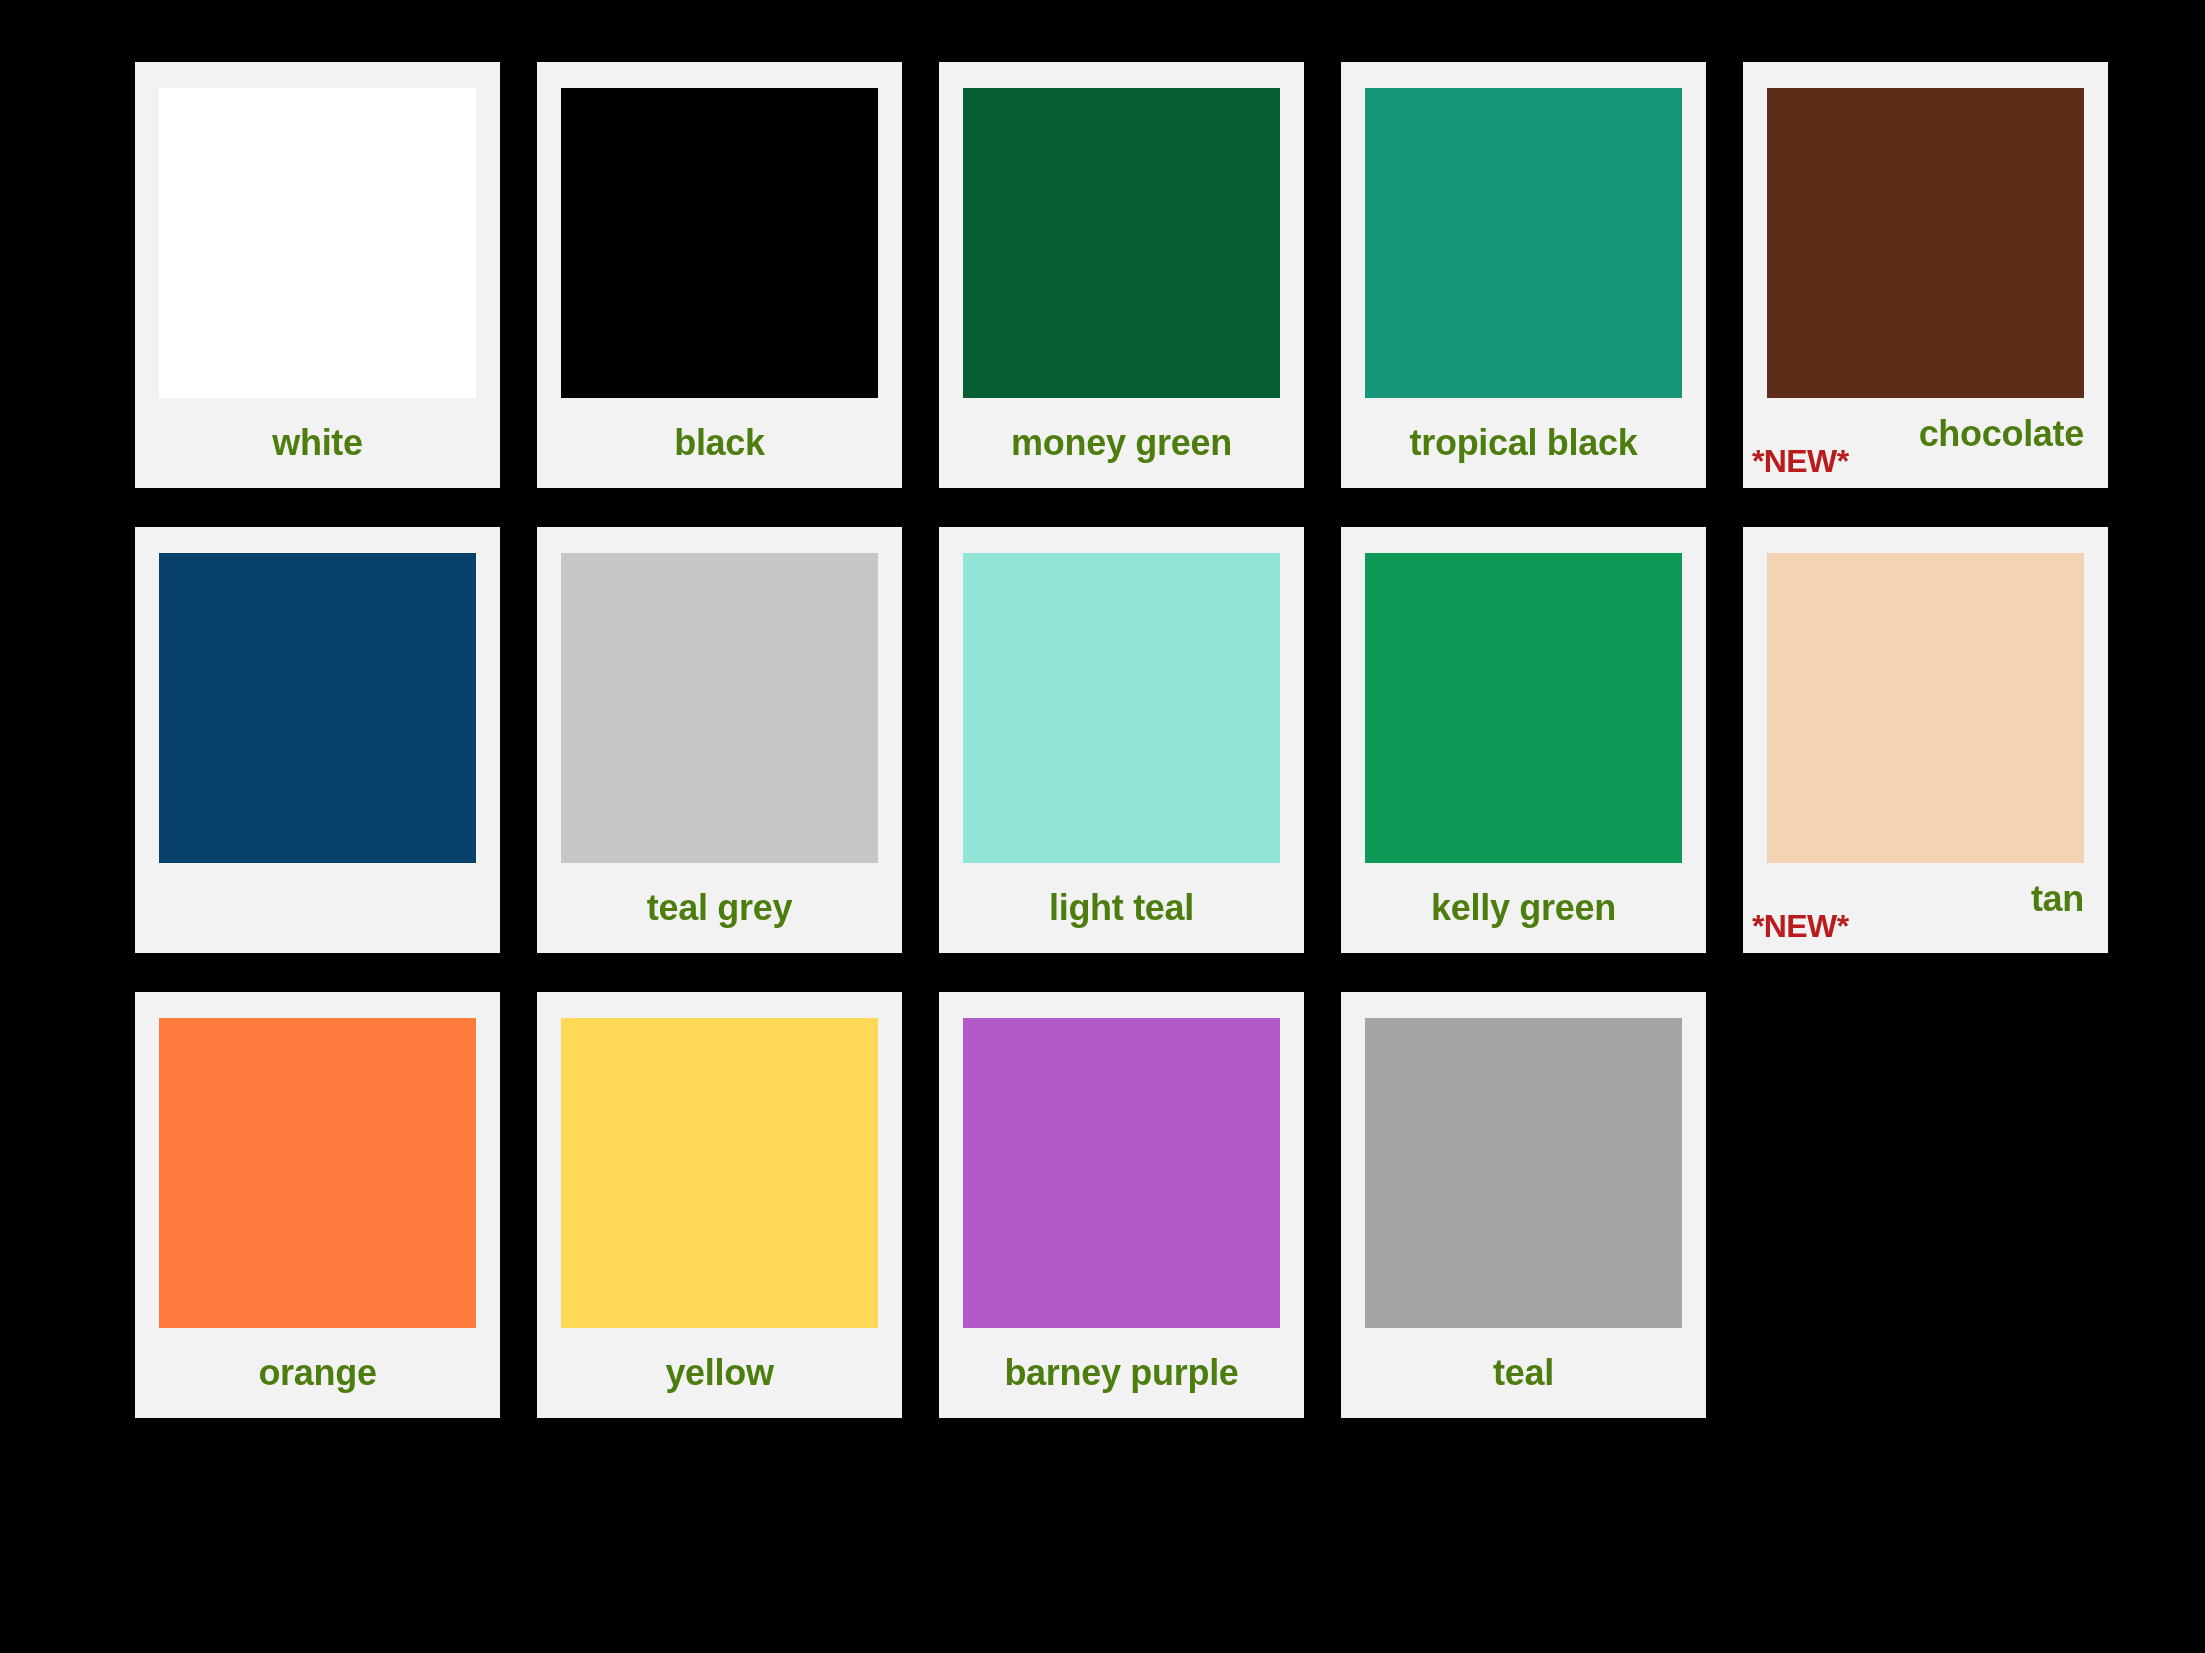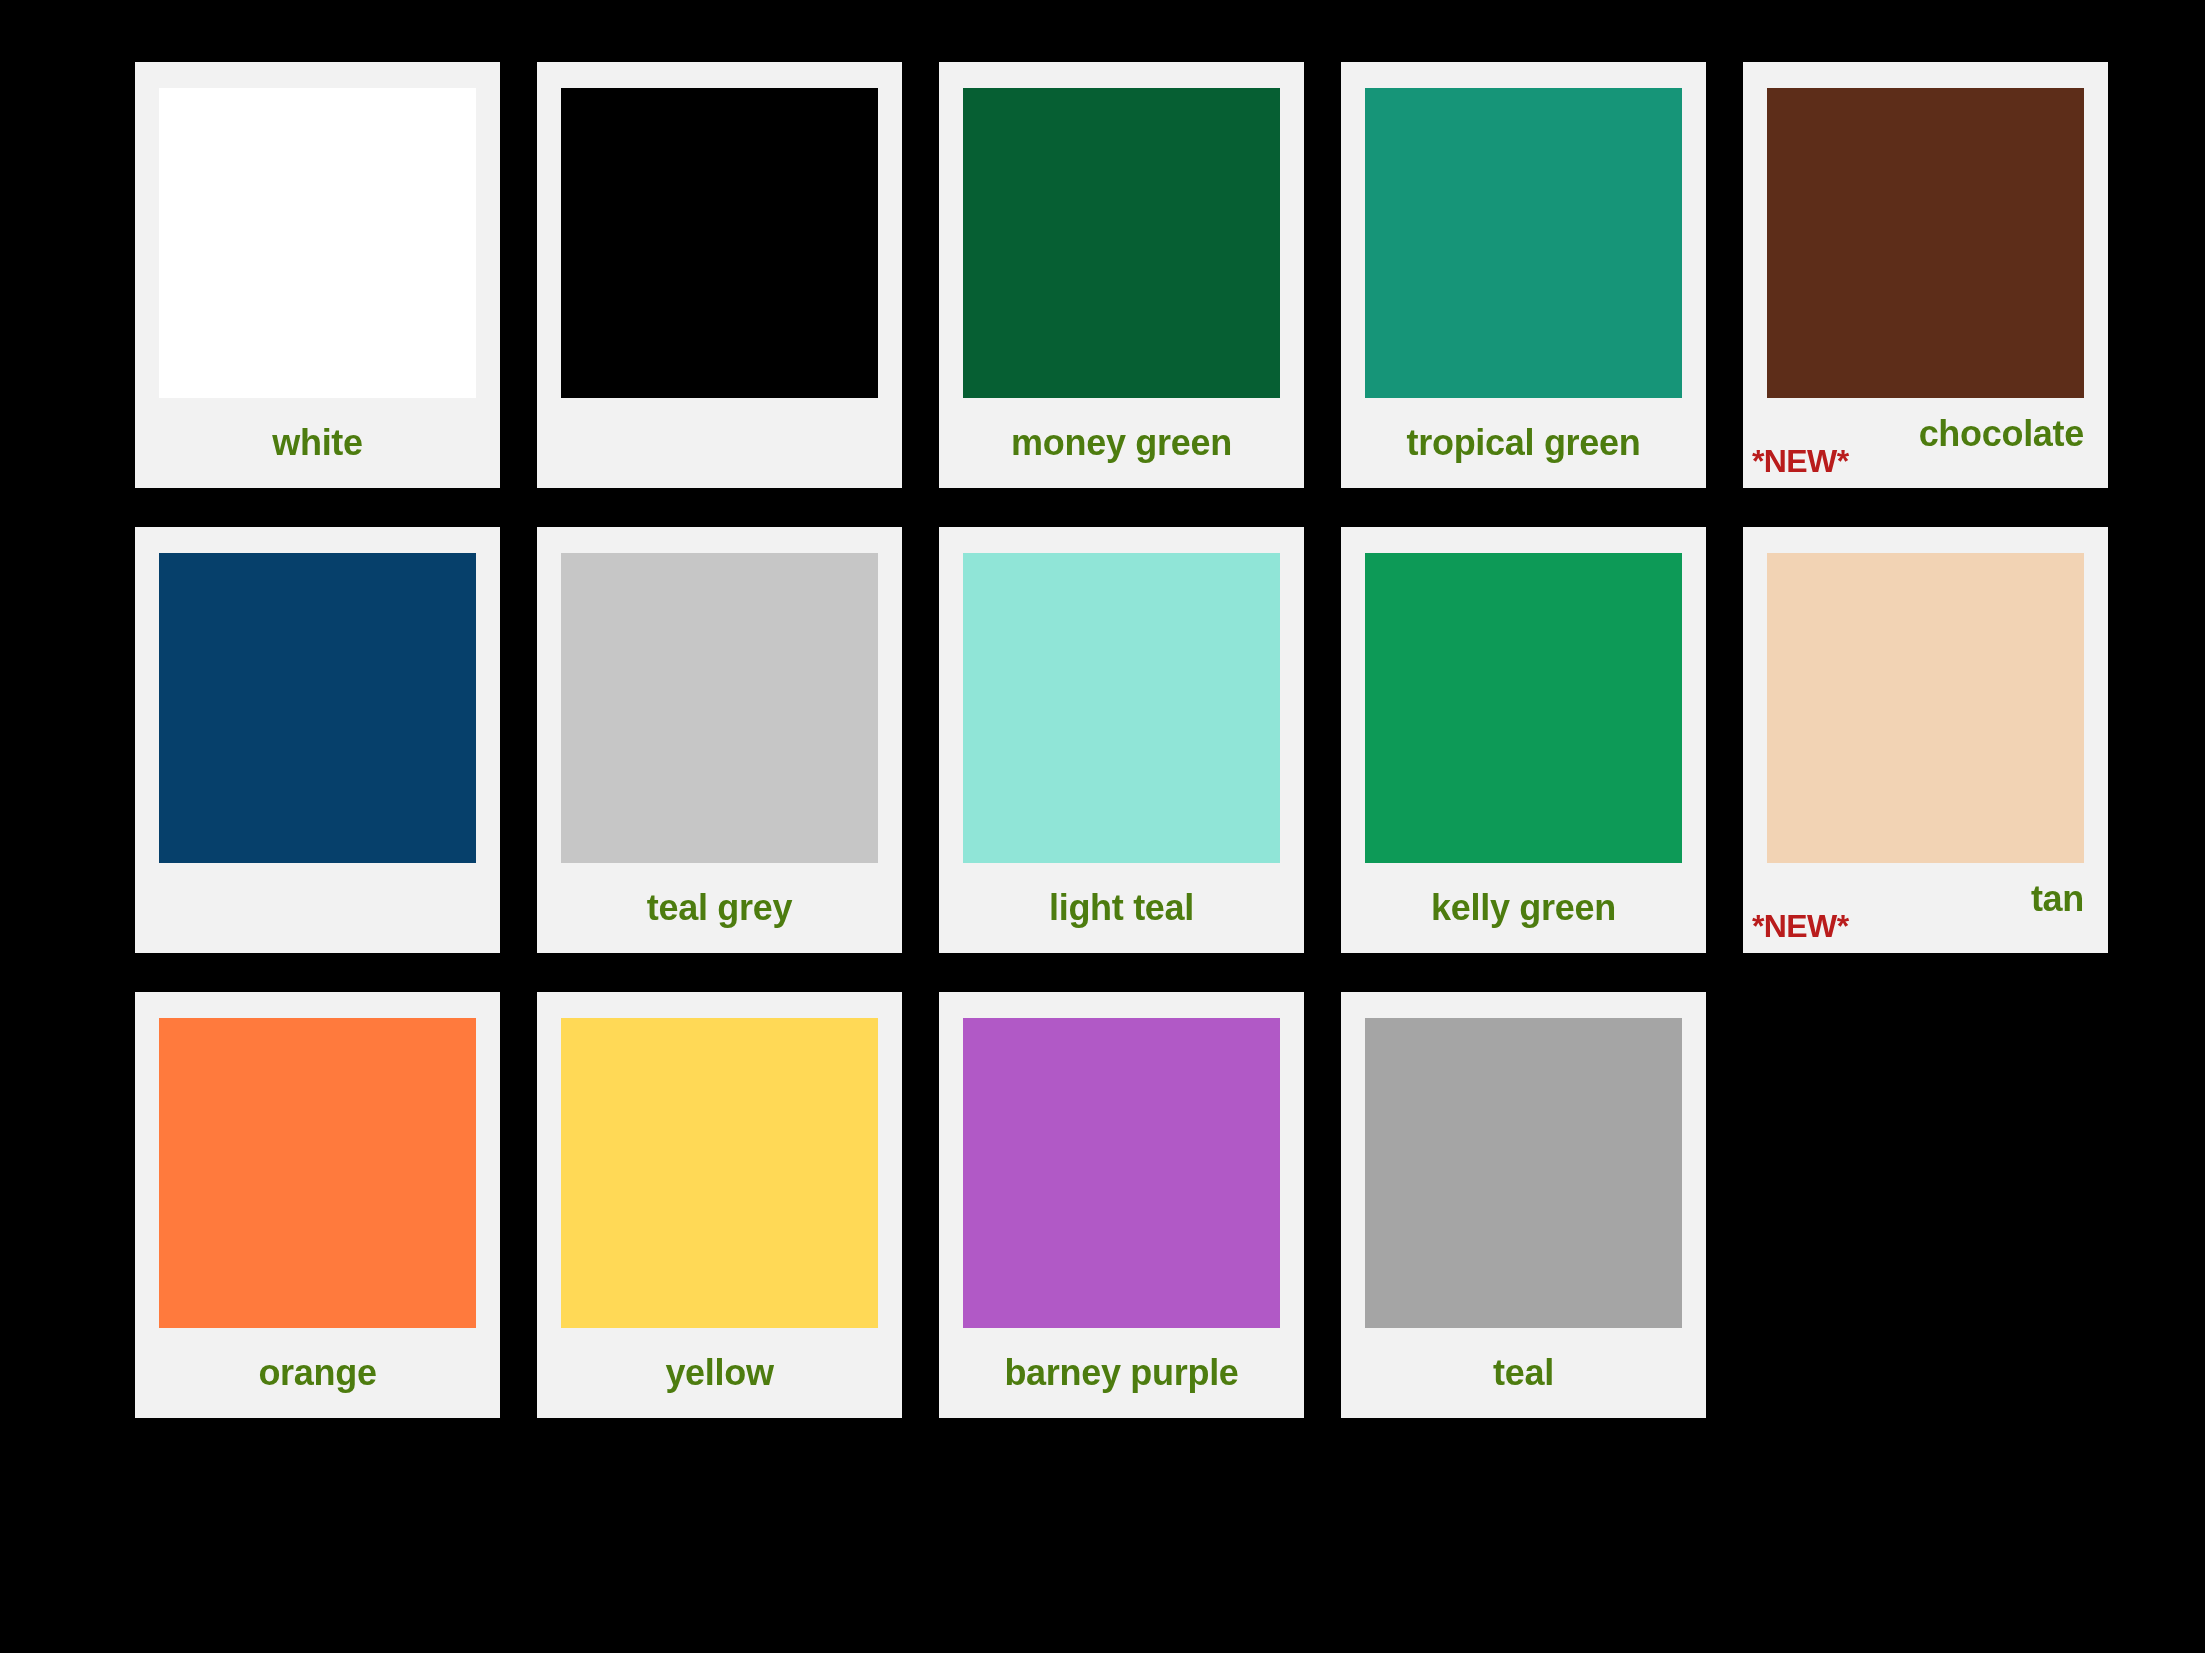--- a/index.html
+++ b/index.html
@@ -94,31 +94,34 @@
 <div id="palette-board">
   <div class="swatch-grid">
       <div class="swatch-card">
         <div class="swatch-chip" style="background: rgb(255, 255, 255);"></div>
         <div class="swatch-label-row">
           <div class="swatch-label">white</div>
         </div>
       </div>
       <div class="swatch-card">
         <div class="swatch-chip" style="background: rgb(0, 0, 0);"></div>
+        <div class="swatch-label-row">
+          <div class="swatch-label">black</div>
+        </div>
       </div>
       <div class="swatch-card">
         <div class="swatch-chip" style="background: rgb(6, 95, 51);"></div>
         <div class="swatch-label-row">
           <div class="swatch-label">money green</div>
         </div>
       </div>
       <div class="swatch-card">
         <div class="swatch-chip" style="background: rgb(22, 149, 120);"></div>
         <div class="swatch-label-row">
-          <div class="swatch-label">tropical green</div>
+          <div class="swatch-label">tropical black</div>
         </div>
       </div>
       <div class="swatch-card has-badge">
         <div class="swatch-chip" style="background: rgb(93, 45, 25);"></div>
         <div class="swatch-label-row">
           <div class="swatch-label">chocolate</div>
           <div class="swatch-new-badge">*NEW*</div>
         </div>
       </div>
       <div class="swatch-card">

